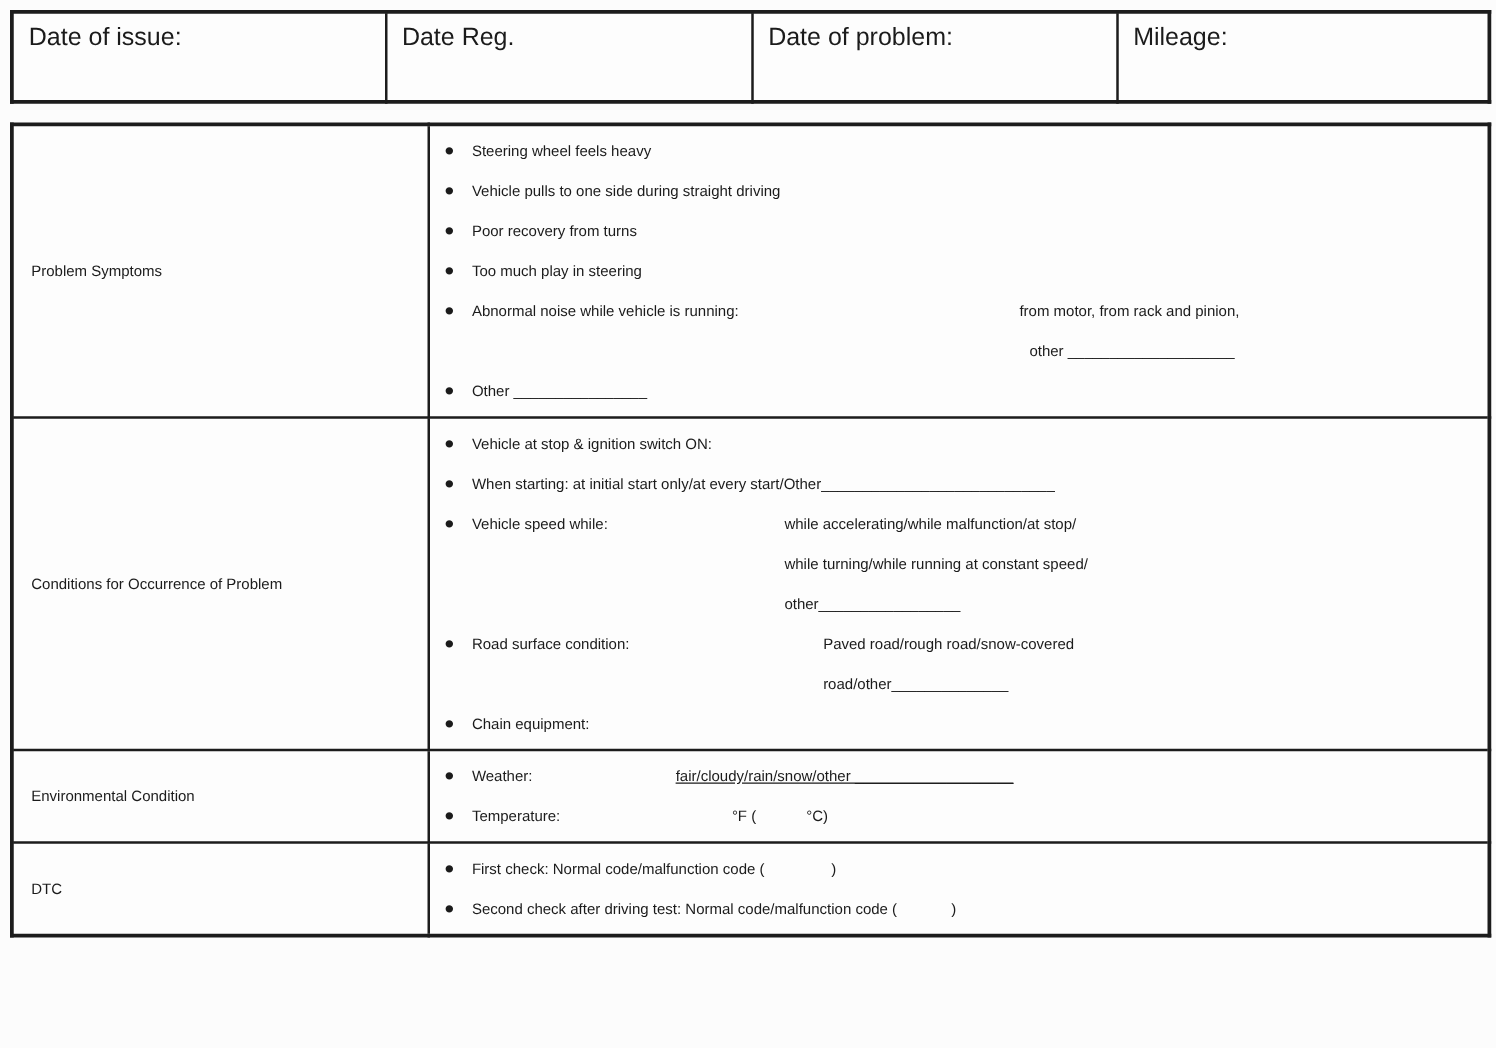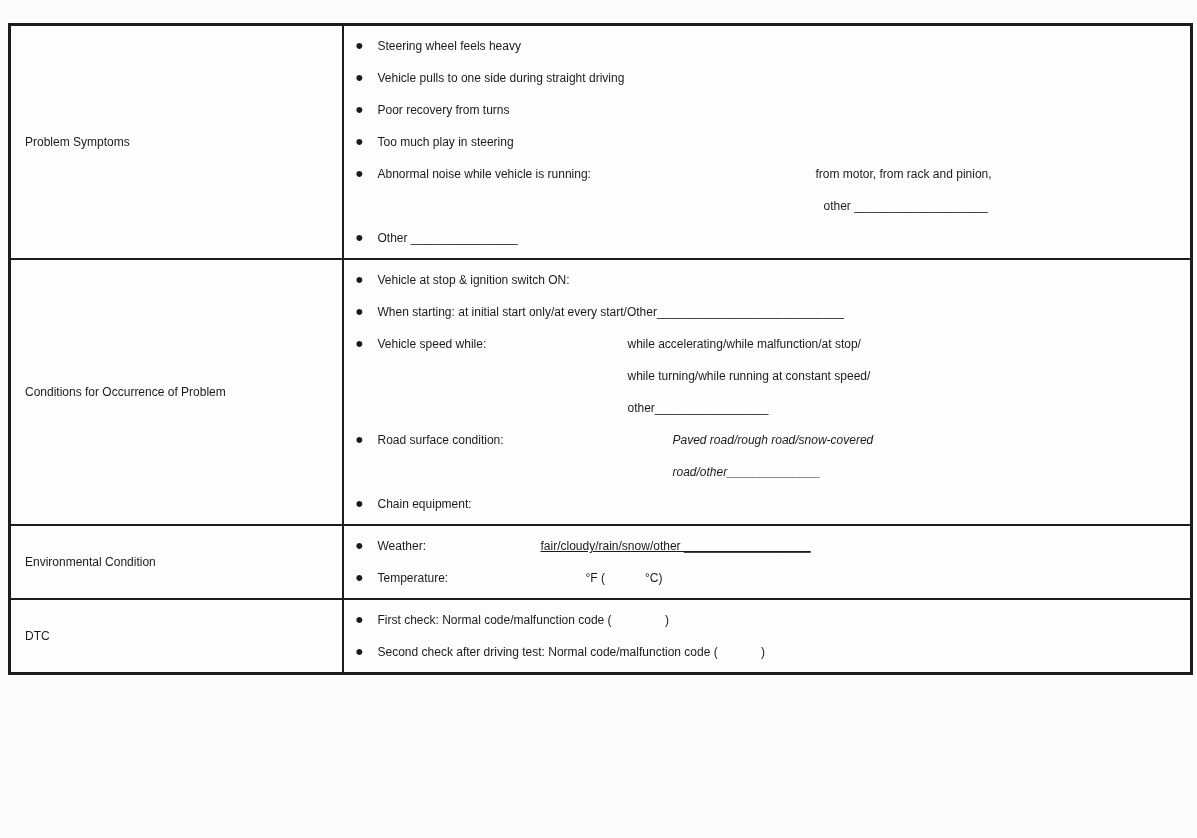--- a/index.html
+++ b/index.html
@@ -49,34 +49,40 @@
   .line.b::before{
     content:"\2022";
     position:absolute;
     left:0;top:0;
     font-size:22px;
   }
   .line .main{position:absolute;left:22px;top:0;}
   .line .tail{position:absolute;top:0;}
   .line .cont{position:absolute;top:0;}
   .L460{left:460px;text-align:center;} .L468{left:468px;}
-  .L272{left:272px;} .L317{left:317px;font-style:italic;}
+  .L272{left:272px;} .L317{left:303px;}
   .L185{left:185px;text-decoration:underline;} .L230{left:230px;}
 </style>
 </head>
 <body>
 
 <table class="htable">
   <colgroup>
       <col style="width:299px">
       <col style="width:293px">
       <col style="width:292px">
       <col style="width:298px">
     </colgroup>
   <tbody>
+  <tr>
+    <td class="r2"><span>Date of issue:</span></td>
+    <td class="r2"><span>Date Reg.</span></td>
+    <td class="r2"><span>Date of problem:</span></td>
+    <td class="r2"><span>Mileage:</span></td>
+  </tr>
 </tbody>
   </table>
 
 <div class="gap"></div>
 
 <table class="dtable">
   <colgroup>
       <col style="width:333px">
       <col style="width:849px">
     </colgroup>

